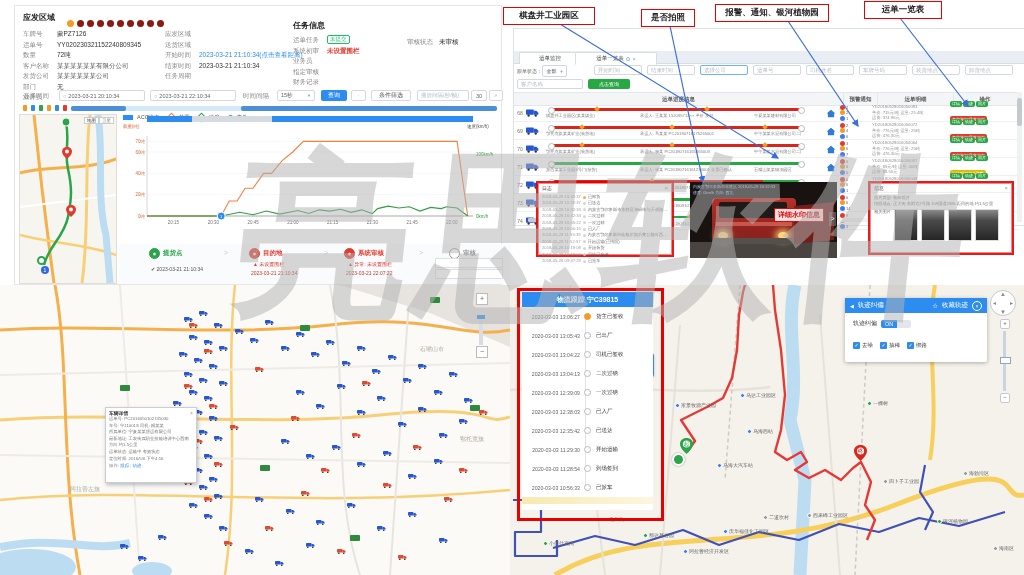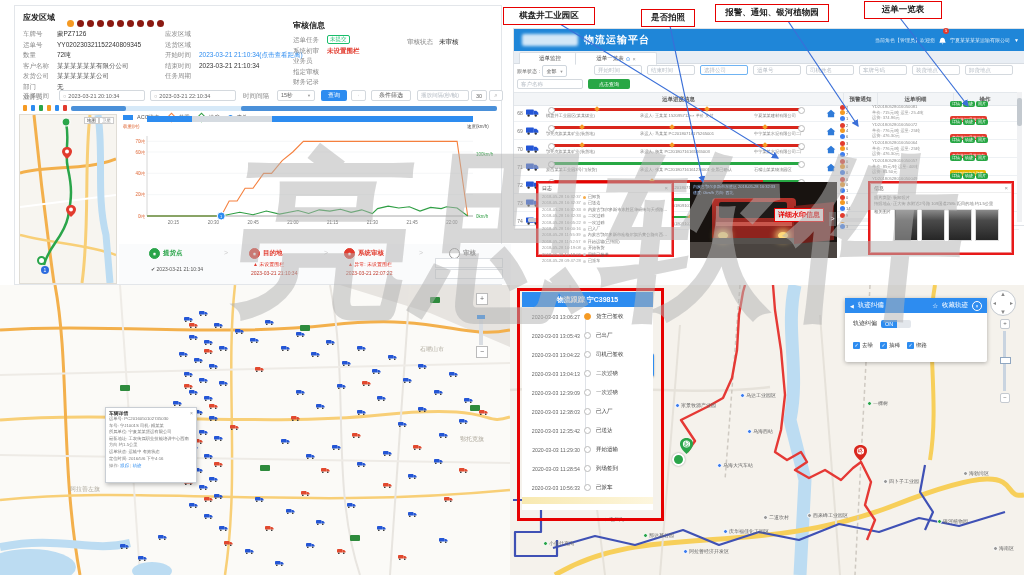--- a/index.html
+++ b/index.html
@@ -86,21 +86,21 @@
         <div class="abs fld lbl" style="left: 150px; top: 32.5px;">送货区域</div>
         <div class="abs fld val" style="left: 184px; top: 32.5px;"></div>
         <div class="abs fld lbl" style="left: 150px; top: 43px;">开始时间</div>
         <div class="abs fld val" style="left: 184px; top: 43px; color: rgb(45, 140, 240);">2023-03-21 21:10:34(点击查看距离)</div>
         <div class="abs fld lbl" style="left: 150px; top: 53.5px;">结束时间</div>
         <div class="abs fld val" style="left: 184px; top: 53.5px;">2023-03-21 21:10:34</div>
         <div class="abs fld lbl" style="left: 150px; top: 64px;">任务周期</div>
         <div class="abs fld val" style="left: 184px; top: 64px;"></div>
       </div>
 
-    <div class="abs" style="left:278px;top:14px;font-size:8px;font-weight:bold;color:#222;">审核信息</div>
+    <div class="abs" style="left:278px;top:14px;font-size:8px;font-weight:bold;color:#222;">任务信息</div>
     <div id="audit-rows">
         <div class="abs fld lbl" style="left: 278px; top: 28px;">运单任务</div>
         <span class="abs audit-badge" style="left: 312px; top: 29px;">未提交</span>
         <div class="abs fld lbl" style="left: 278px; top: 38.5px;">系统初审</div>
         <div class="abs fld" style="left: 312px; top: 38.5px; color: rgb(226, 59, 46); font-weight: bold;">未设置围栏</div>
         <div class="abs fld lbl" style="left: 278px; top: 49px;">业务员</div>
         <div class="abs fld" style="left: 312px; top: 49px; color: rgb(51, 51, 51);"></div>
         <div class="abs fld lbl" style="left: 278px; top: 59.5px;">指定审核</div>
         <div class="abs fld" style="left: 312px; top: 59.5px; color: rgb(51, 51, 51);"></div>
         <div class="abs fld lbl" style="left: 278px; top: 70px;">财务记录</div>
@@ -271,35 +271,20 @@
         <path d="M0,0 L6,3 L0,6 Z" fill="#3a6fd8"></path>
       </marker>
       <line x1="560" y1="24" x2="778" y2="158" stroke="#3a6fd8" stroke-width="1.2" marker-end="url(#ah)"></line>
       <line x1="670" y1="26" x2="703" y2="182" stroke="#3a6fd8" stroke-width="1.2" marker-end="url(#ah)"></line>
       <line x1="788" y1="21" x2="858" y2="126" stroke="#3a6fd8" stroke-width="1.2" marker-end="url(#ah)"></line>
       <line x1="900" y1="18" x2="968" y2="106" stroke="#3a6fd8" stroke-width="1.2" marker-end="url(#ah)"></line>
     </svg>
 
   <div id="win" class="abs">
 
-    <div class="abs hdr-blue" style="left:0;top:0;width:511px;height:22px;background:#1f86d8;">
-      <div style="width:56px;height:12px;margin-left:8px;background:rgba(255,255,255,.8);border-radius:2px;filter:blur(1.5px);"></div>
-      <div style="font-size:10px;font-weight:bold;margin-left:6px;letter-spacing:1px;">物流运输平台</div>
-      <div style="margin-left:auto;display:flex;align-items:center;gap:4px;margin-right:6px;">
-        <span style="font-size:5px;" class="bl">当前角色【管理员】欢迎您</span>
-        <span style="position:relative;display:inline-block;">
-          <svg width="7" height="8" viewBox="0 0 10 11">
-              <path d="M5 1 C7.5 1 8.5 3 8.5 5 L9.5 8 H0.5 L1.5 5 C1.5 3 2.5 1 5 1 Z M4 9 a1 1 0 0 0 2 0" fill="#fff"></path>
-            </svg>
-          <i class="abs" style="right:-3px;top:-3px;width:6px;height:6px;border-radius:50%;background:#e23b2e;color:#fff;font-size:4px;font-style:normal;text-align:center;line-height:6px;">5</i>
-        </span>
-        <span style="font-size:5px;" class="bl">宁夏某某某某运输有限公司</span>
-        <span style="font-size:5px;">▼</span>
-      </div>
-    </div>
 
     <div class="abs" style="left:0;top:22px;width:511px;height:12px;background:#e9eef4;border-bottom:1px solid #d8dde3;">
       <div class="tab" style="left:5px;width:52px;top:1px;">
           <span>运单监控</span>
         </div>
       <div class="tab" style="left:61px;width:72px;top:1px;background:#fff;border-bottom:1px solid #fff;">
           <span>运单一览表</span>
           <span style="color:#2d8cf0;">⊙</span>
           <span style="color:#999;">×</span>
         </div>

